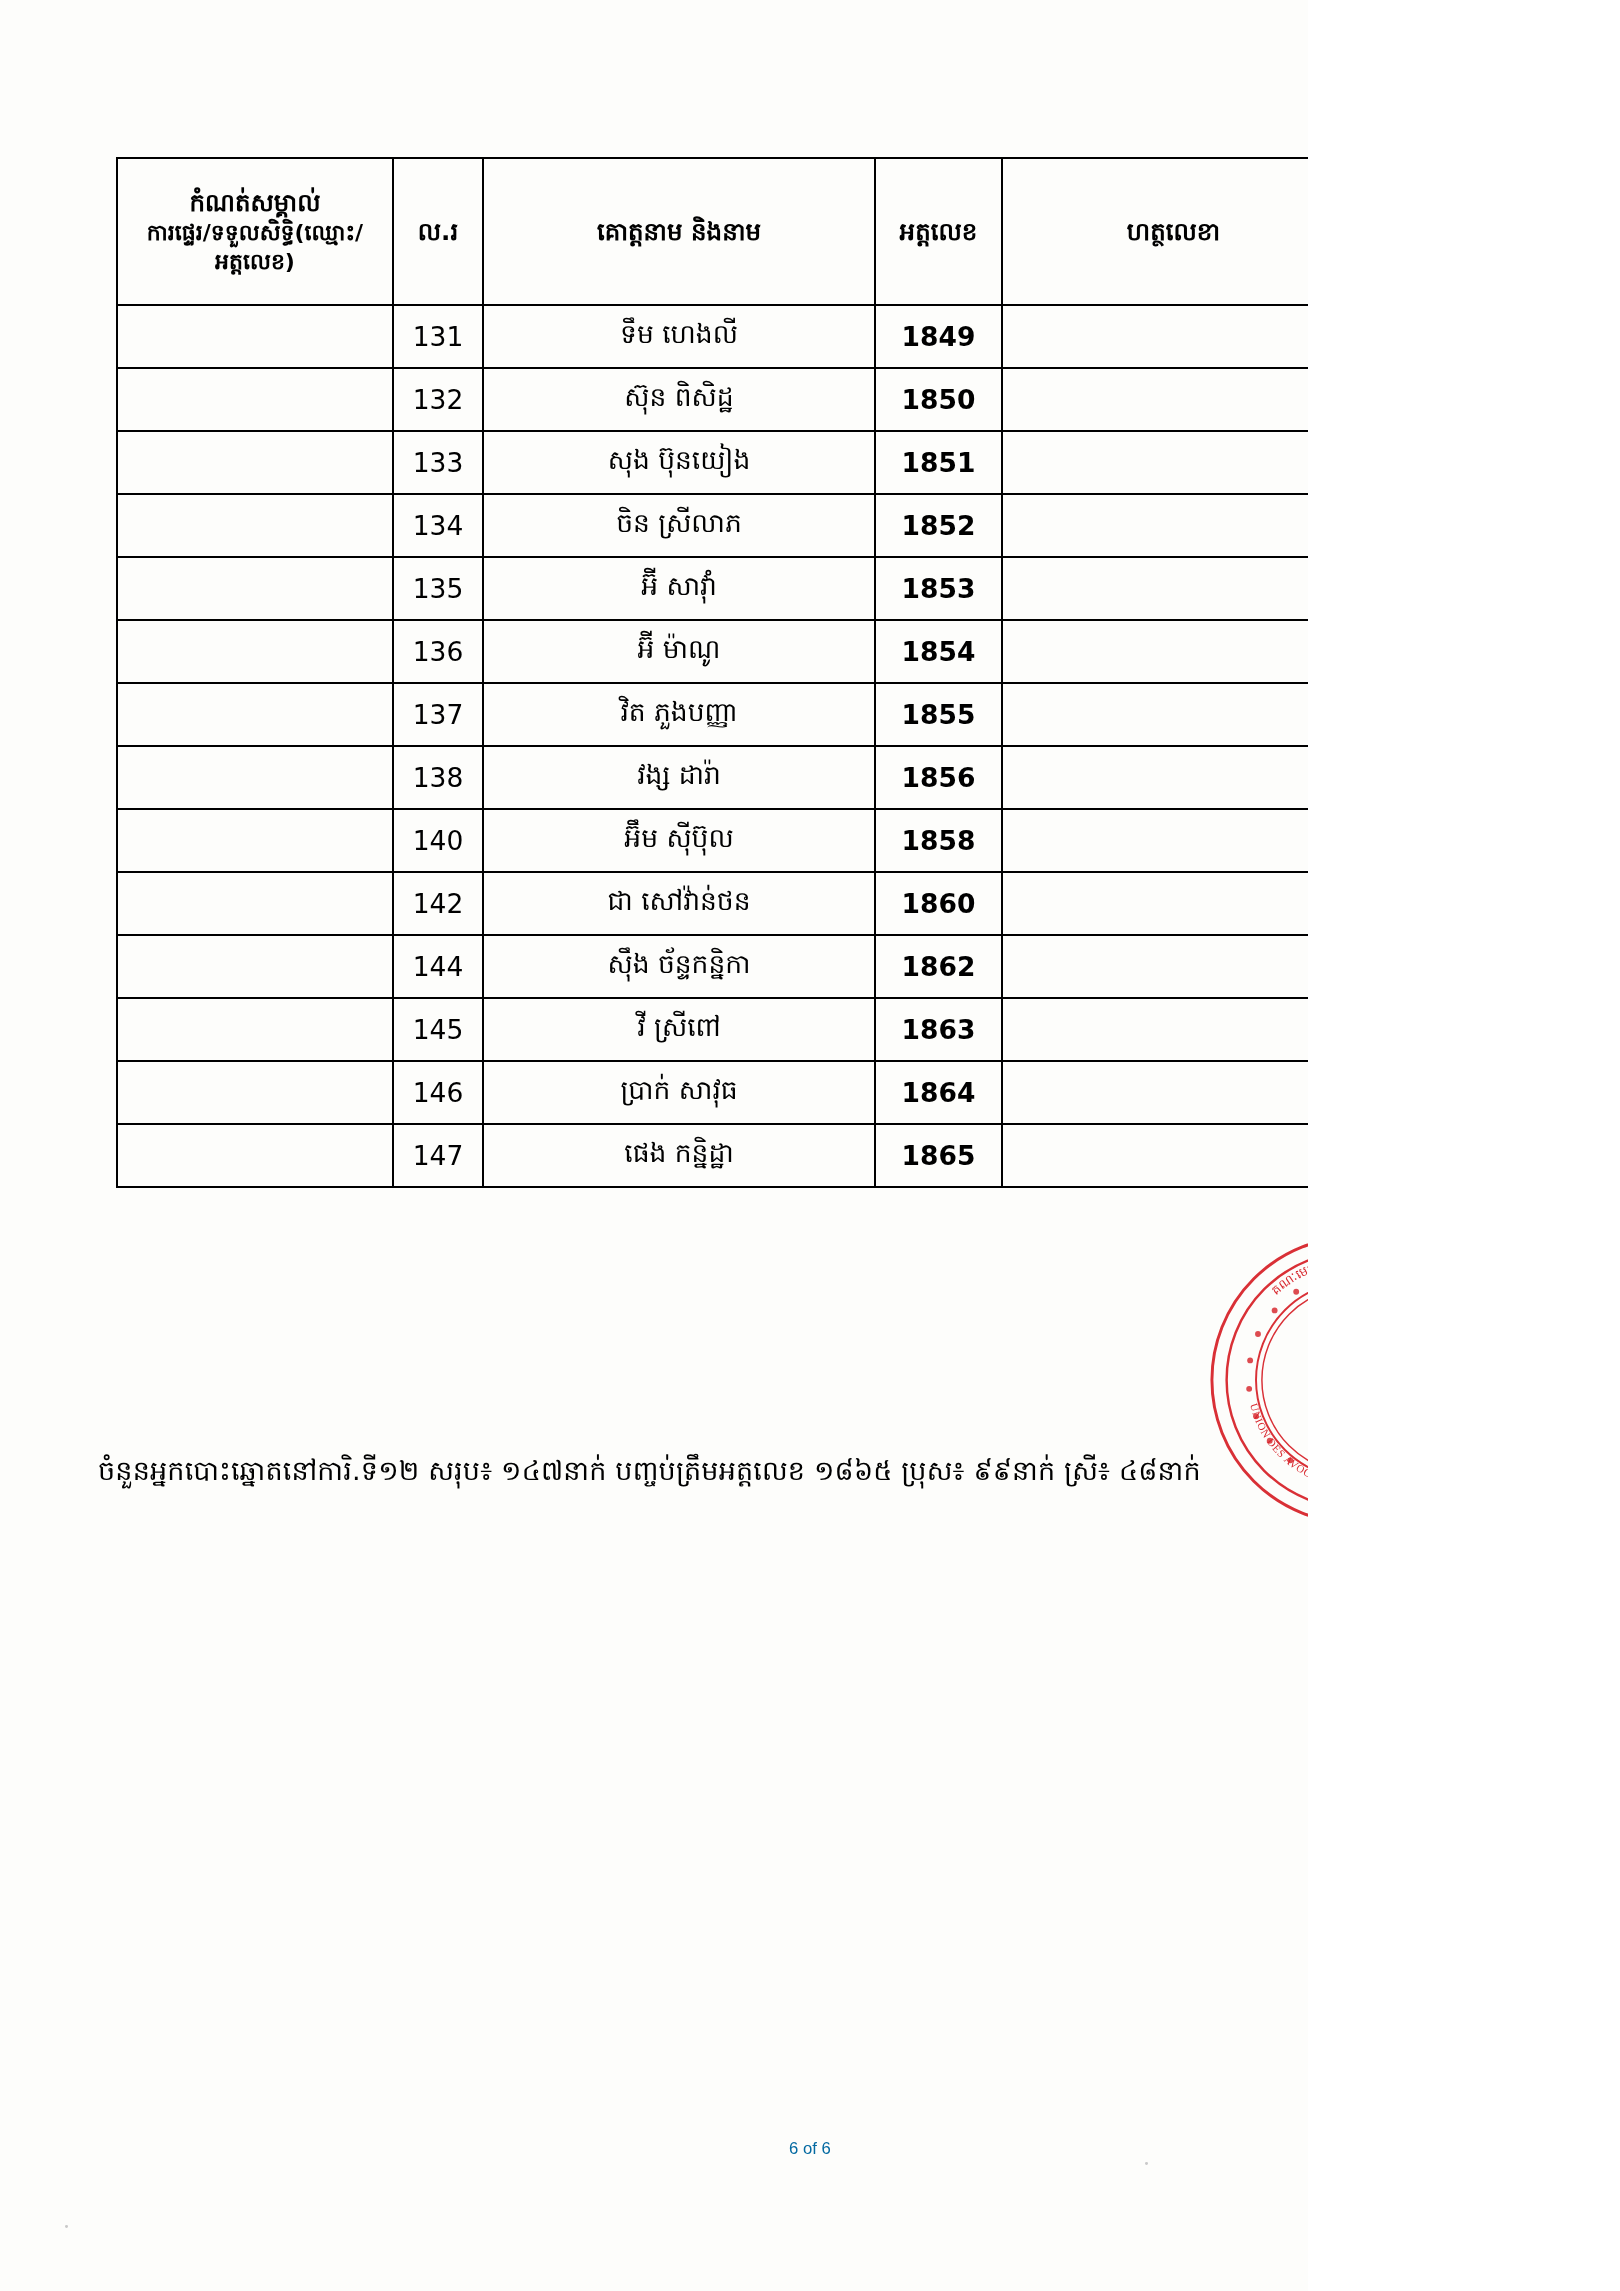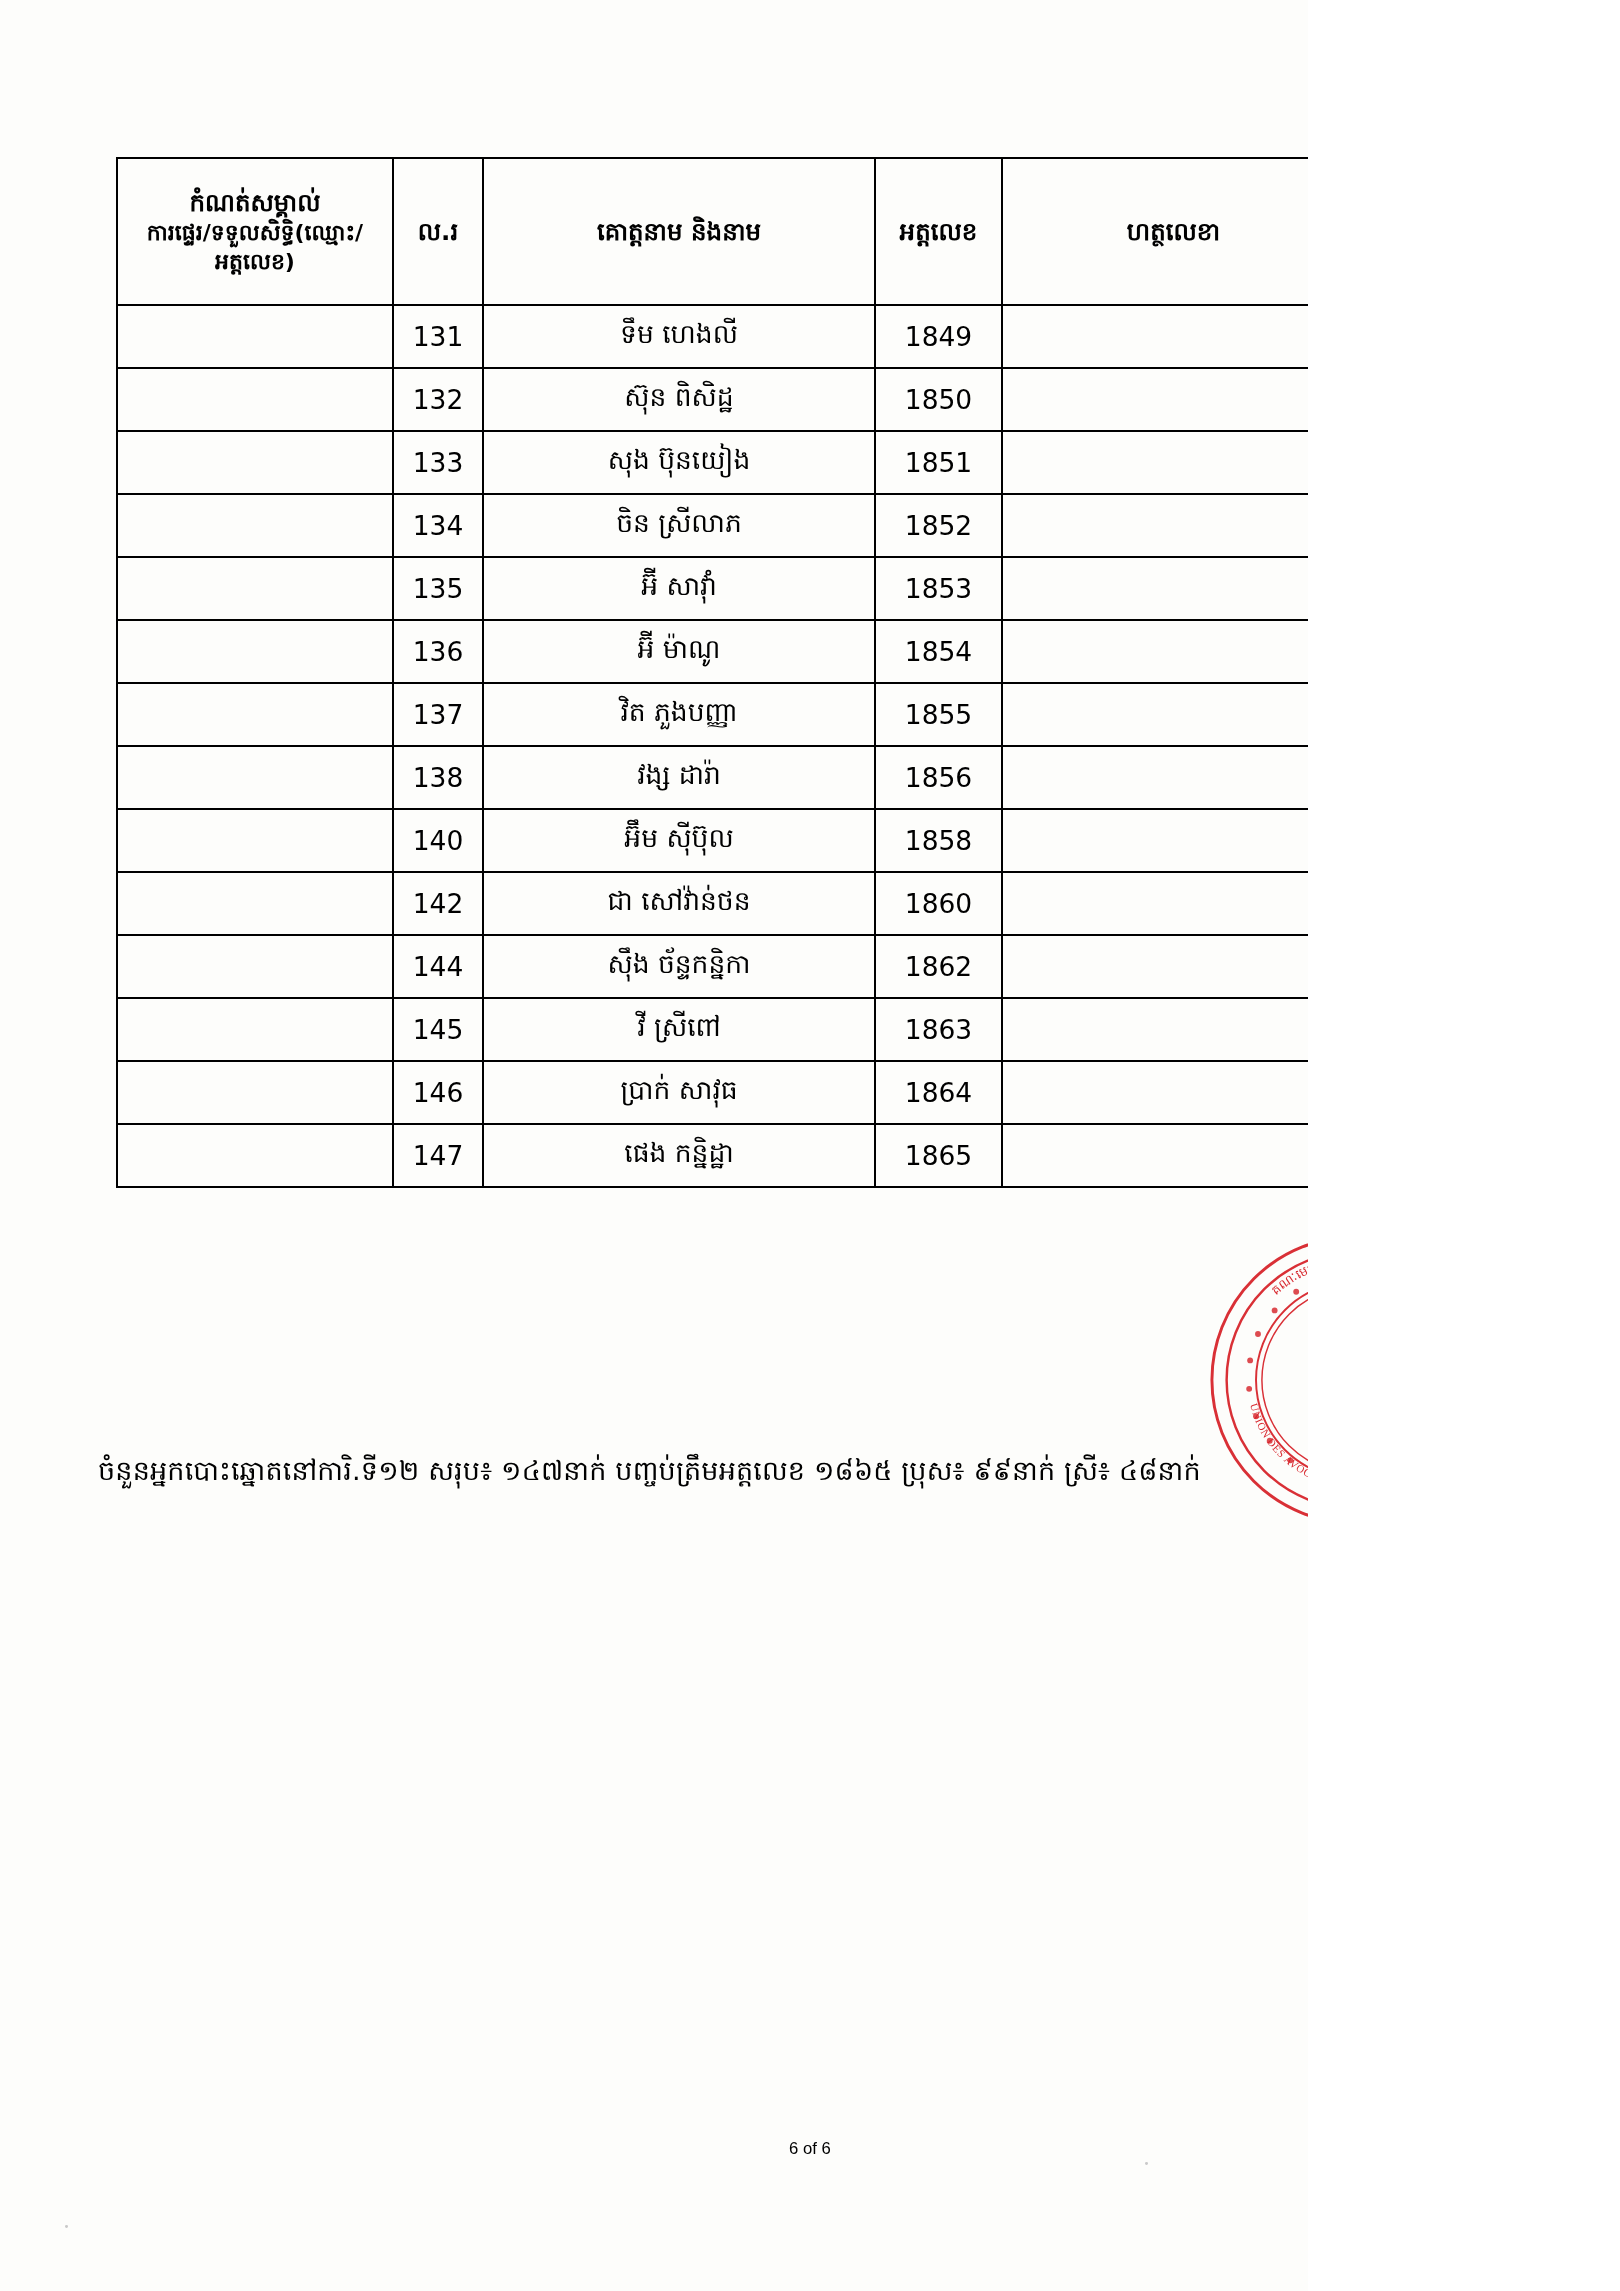--- a/index.html
+++ b/index.html
@@ -66,41 +66,41 @@
     padding-right: 13.7px;
   }
   .cell-name {
     font-size: 26.5px;
     text-align: left;
     padding-left: 21.6px;
     margin-left: 35px;
   }
   .cell-num {
     font-size: 26.5px;
-    font-weight: 400;
+    font-weight: 700;
     text-align: center;
   }
   .summary {
     position: absolute;
     left: 98px;
     top: 1451px;
     width: 1421px;
     font-size: 27px;
     line-height: 1.5;
     text-align: left;
     letter-spacing: 0.2px;
   }
   .page-footer {
     position: absolute;
     left: 0;
     top: 2139px;
     width: 1620px;
     text-align: center;
     font-size: 16.7px;
-    color: #000000;
+    color: #0369a1;
     font-family: "Liberation Sans", sans-serif;
   }
   
   .seal {
     position: absolute;
     left: 1208px;
     top: 1233px;
     width: 294px;
     height: 294px;
     pointer-events: none;

